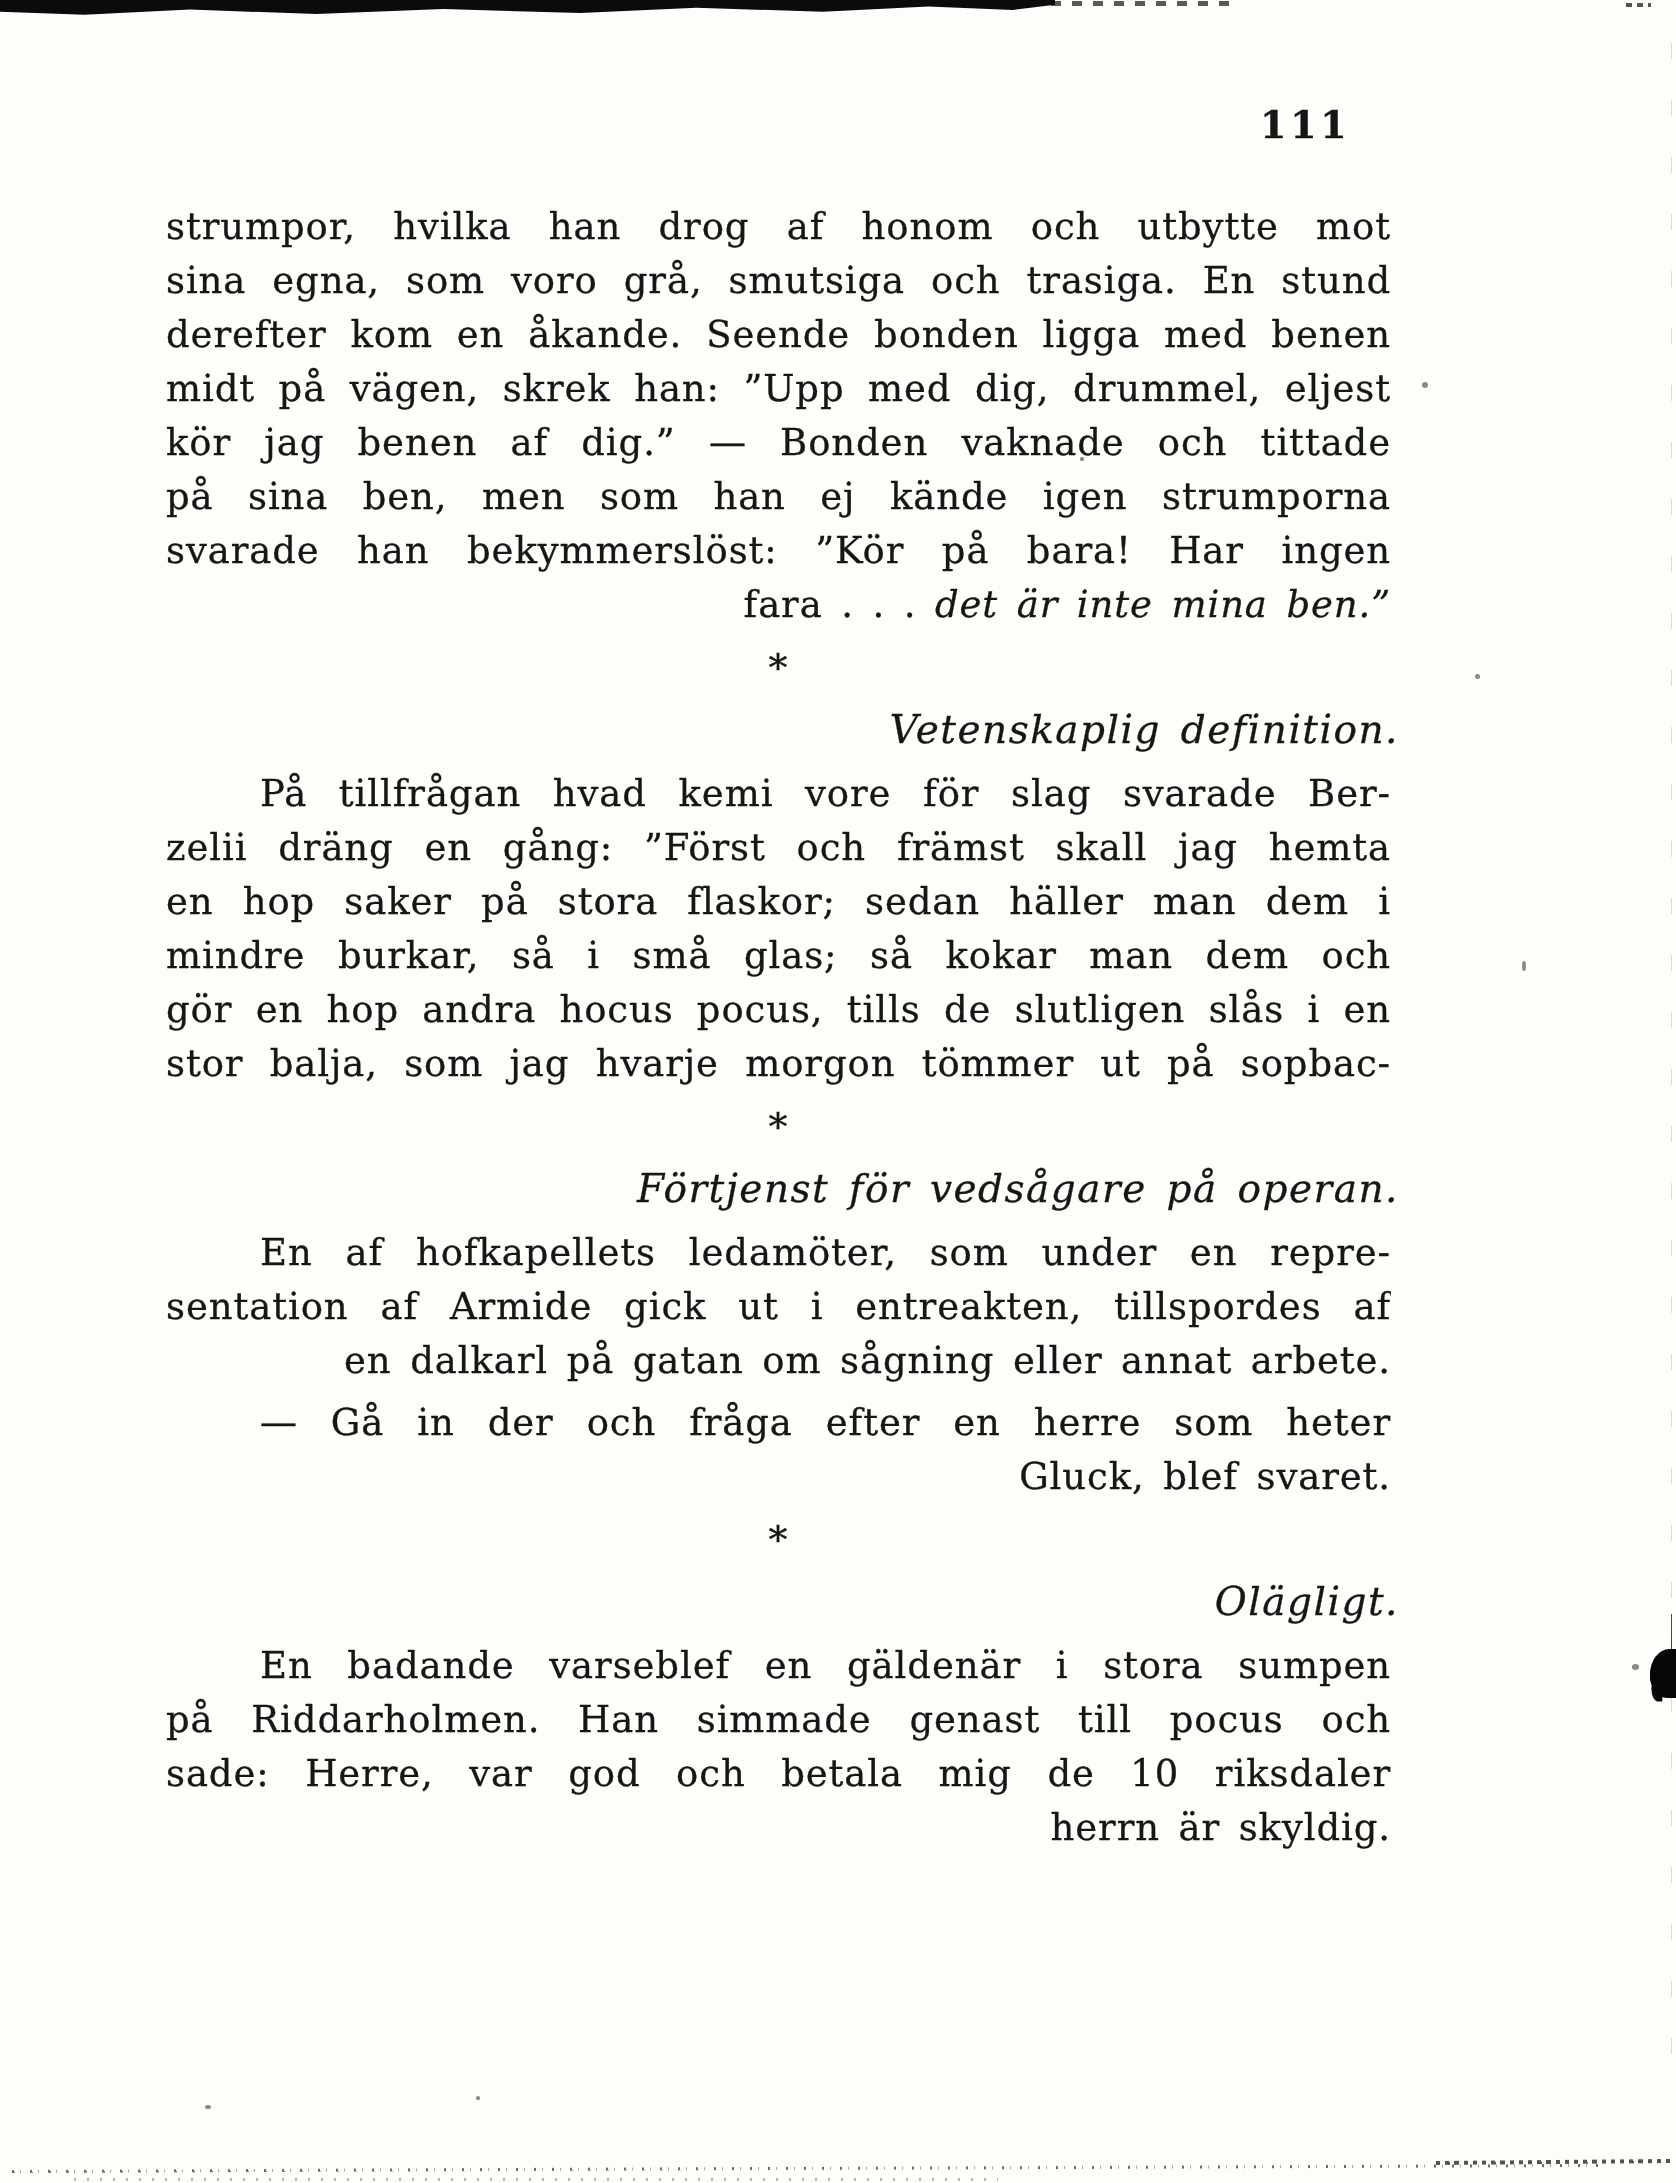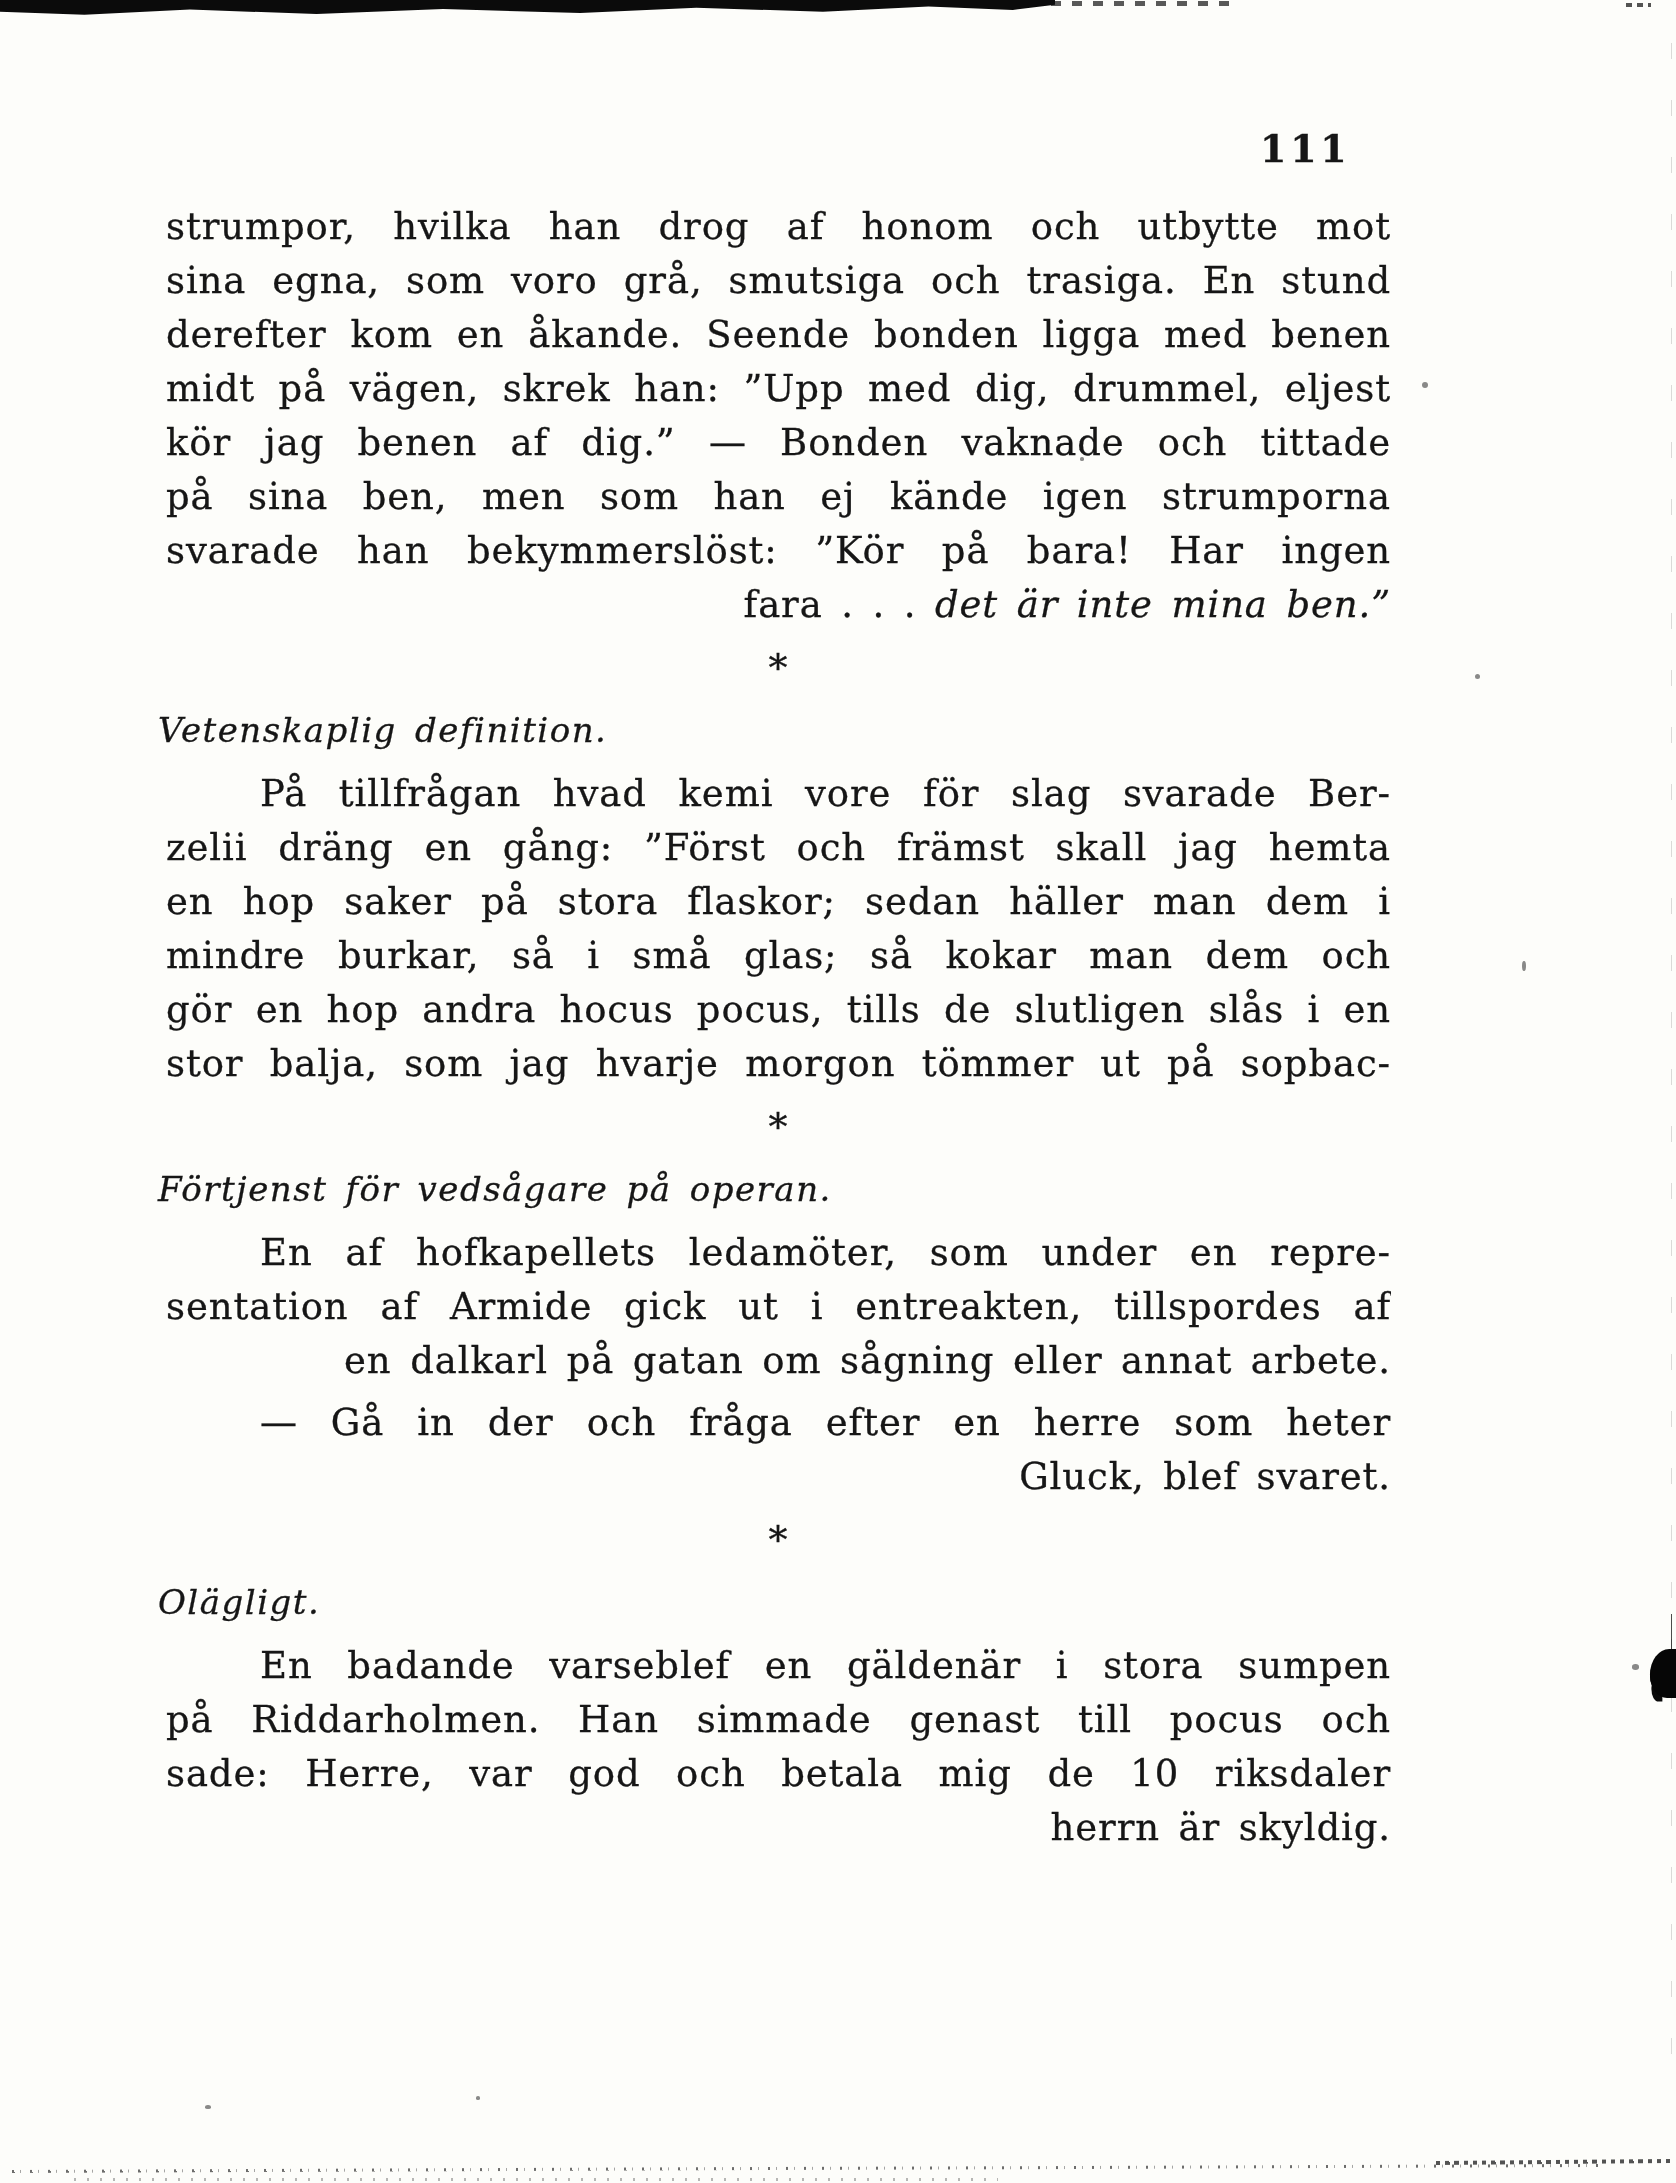--- a/index.html
+++ b/index.html
@@ -58,21 +58,21 @@
     position: absolute; left: 1436px; top: 2160px; width: 234px; height: 3.7px;
     transform: rotate(-0.5deg);
     background: repeating-linear-gradient(90deg, rgba(18,18,18,.9) 0 4.3px, transparent 4.3px 9.2px);
     opacity: .8;
   }
   .speck { position: absolute; background: #2a2a2a; border-radius: 50%; opacity: .55; }
 
   
   .page-number {
     position: absolute; top: 102px; left: 1260px;
-    font-size: 38px; font-weight: bold; letter-spacing: 3.7px; margin-top: 24px;
+    font-size: 38px; font-weight: bold; letter-spacing: 3.7px;
     -webkit-text-stroke: 0.3px #161616;
   }
 
   
   .text-block {
     position: absolute; left: 158px; top: 192px; width: 1241px;
     font-size: 37px; line-height: 54px;
     letter-spacing: 0.9px; word-spacing: .16em;
     -webkit-text-stroke: 0.3px #1a1a1a;
   }
@@ -83,22 +83,22 @@
   .lline { text-align: right; }
   .ind { text-indent: 94px; }
   .it { font-style: italic; }
 
   .sep {
     height: 42px; line-height: 42px; margin: 15px 0 5px;
     text-align: center; font-size: 38px;
   }
   .heading {
     height: 54px; line-height: 54px; margin: 14px 0 10px;
-    text-align: left; font-style: italic; font-weight: normal;
-    font-size: 34px; letter-spacing: 1.5px;
+    text-align: right; font-style: italic; font-weight: normal;
+    font-size: 39px; letter-spacing: 1.5px;
   }
 </style>
 </head>
 <body>
 
 <div class="page">
 
   <div class="topbar"></div>
   <div class="topbar-tail"></div>
   <div class="corner-tick"></div>

